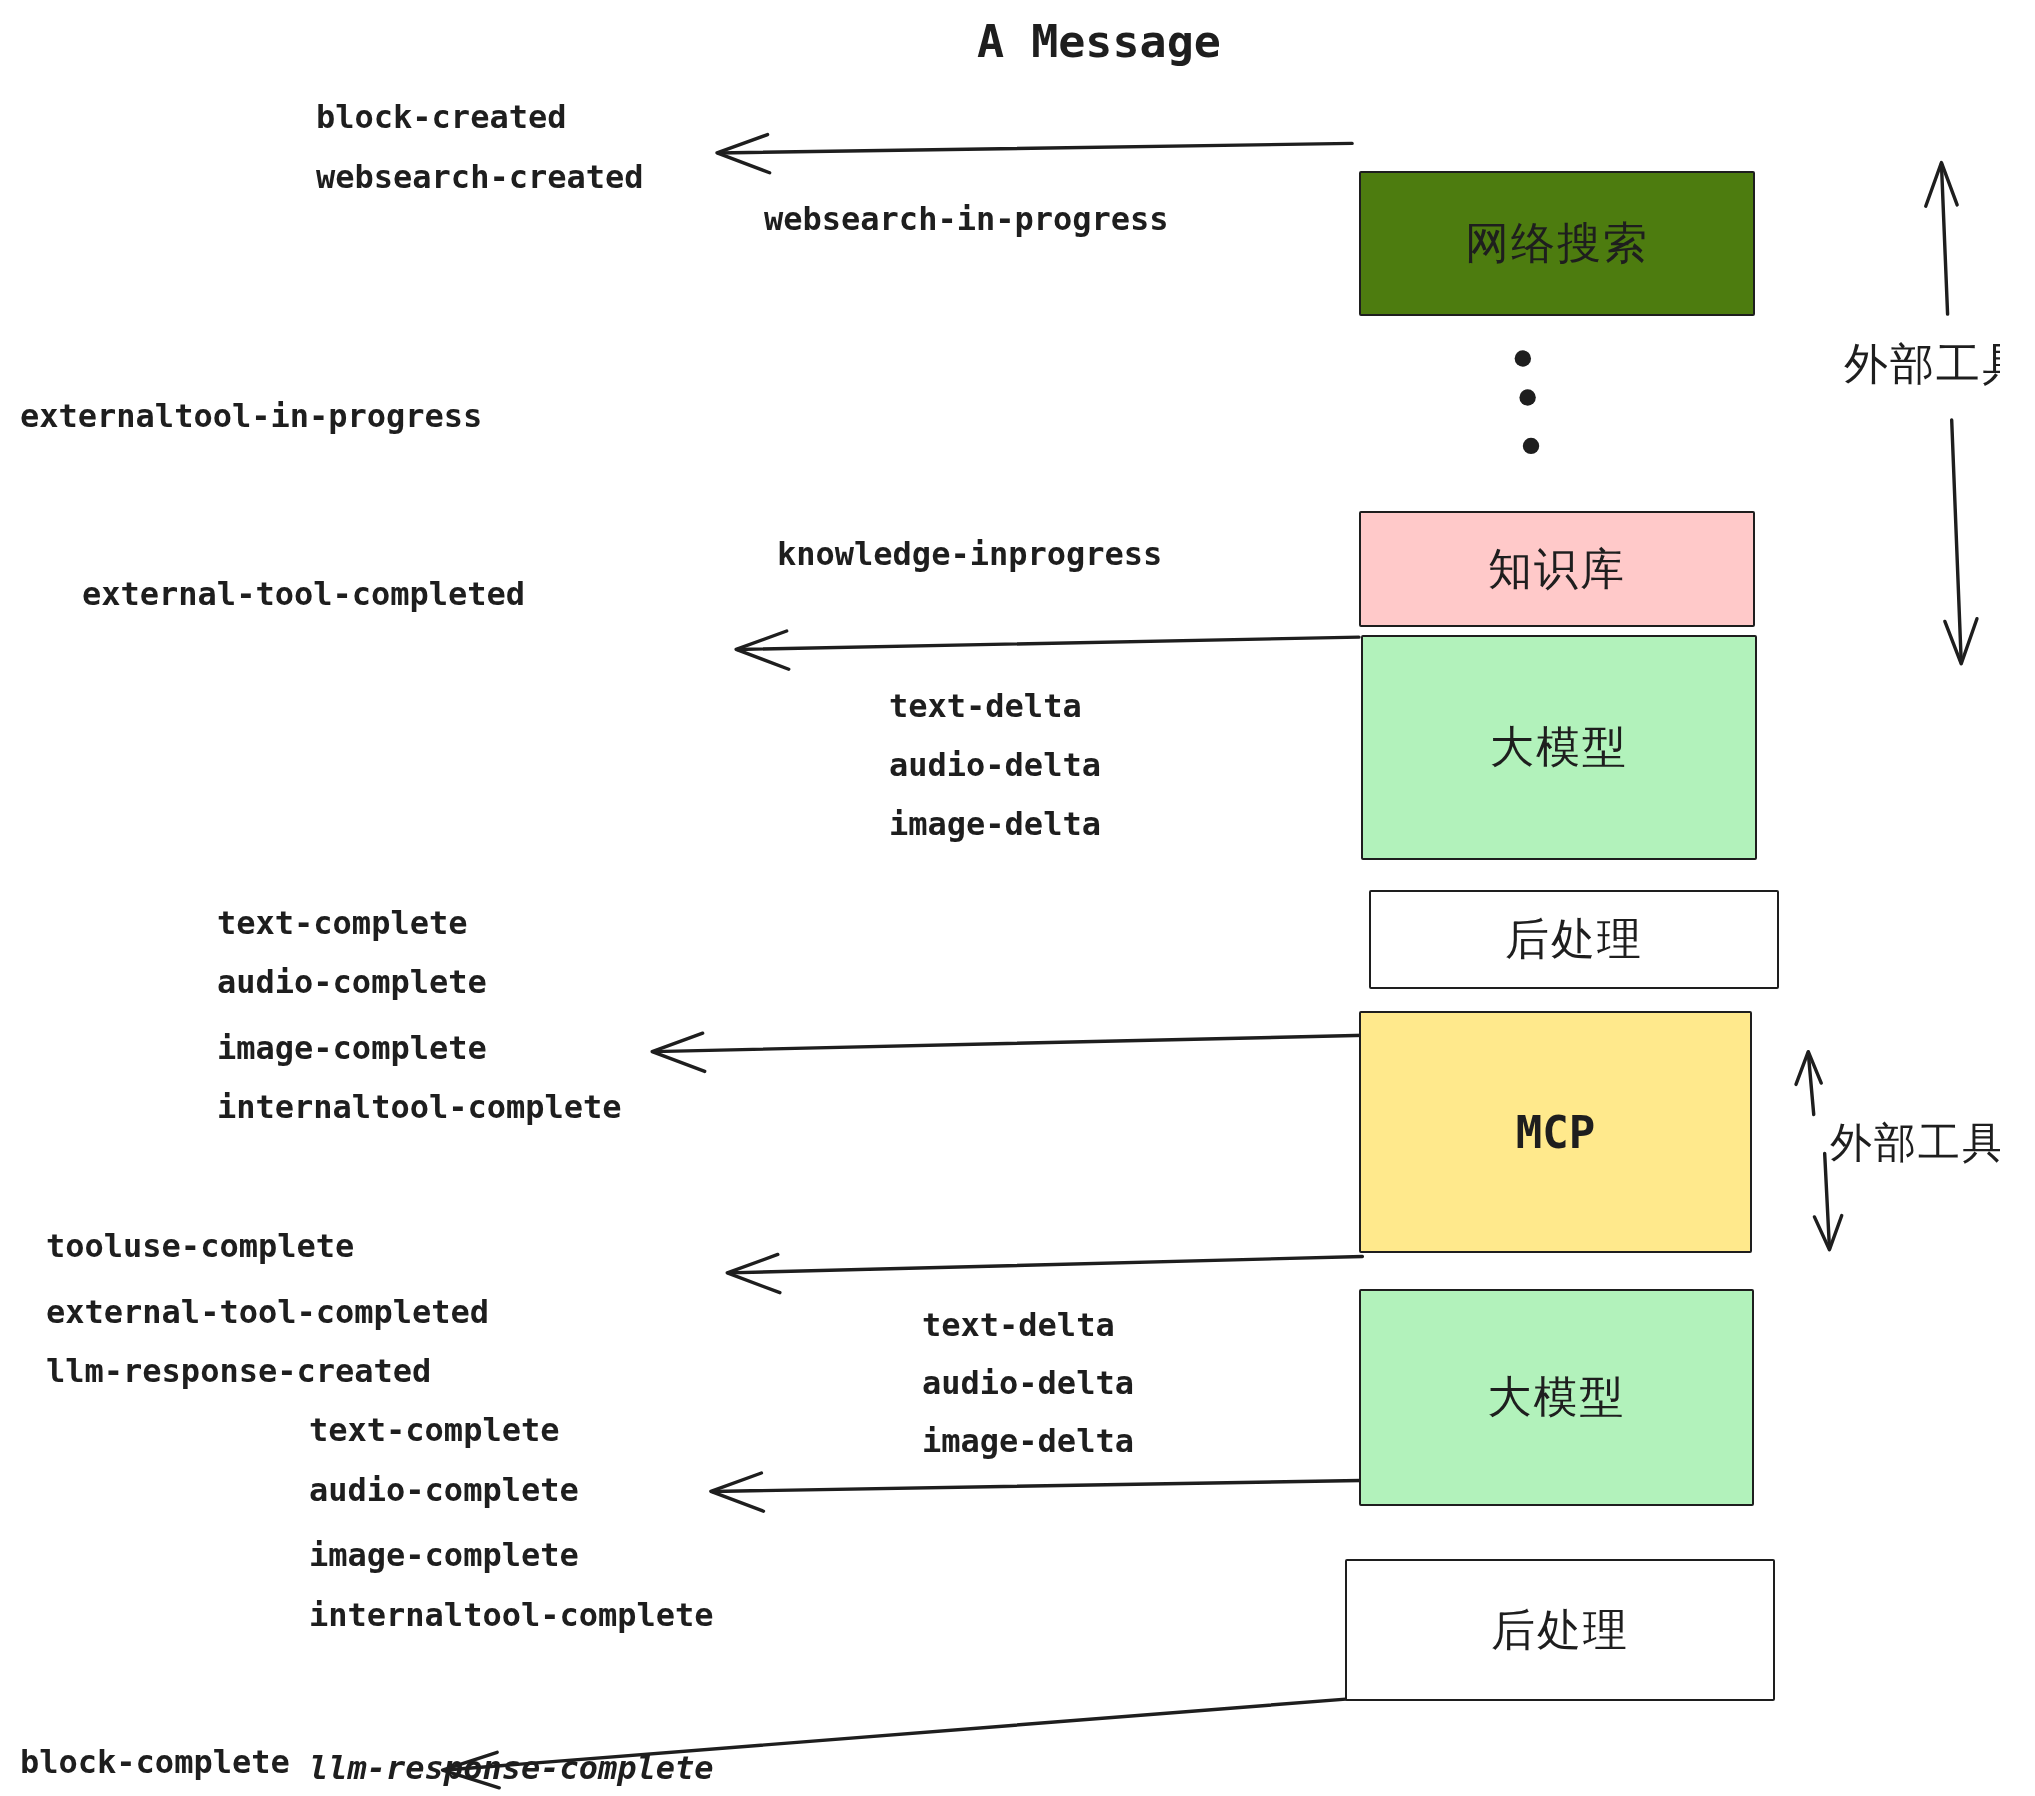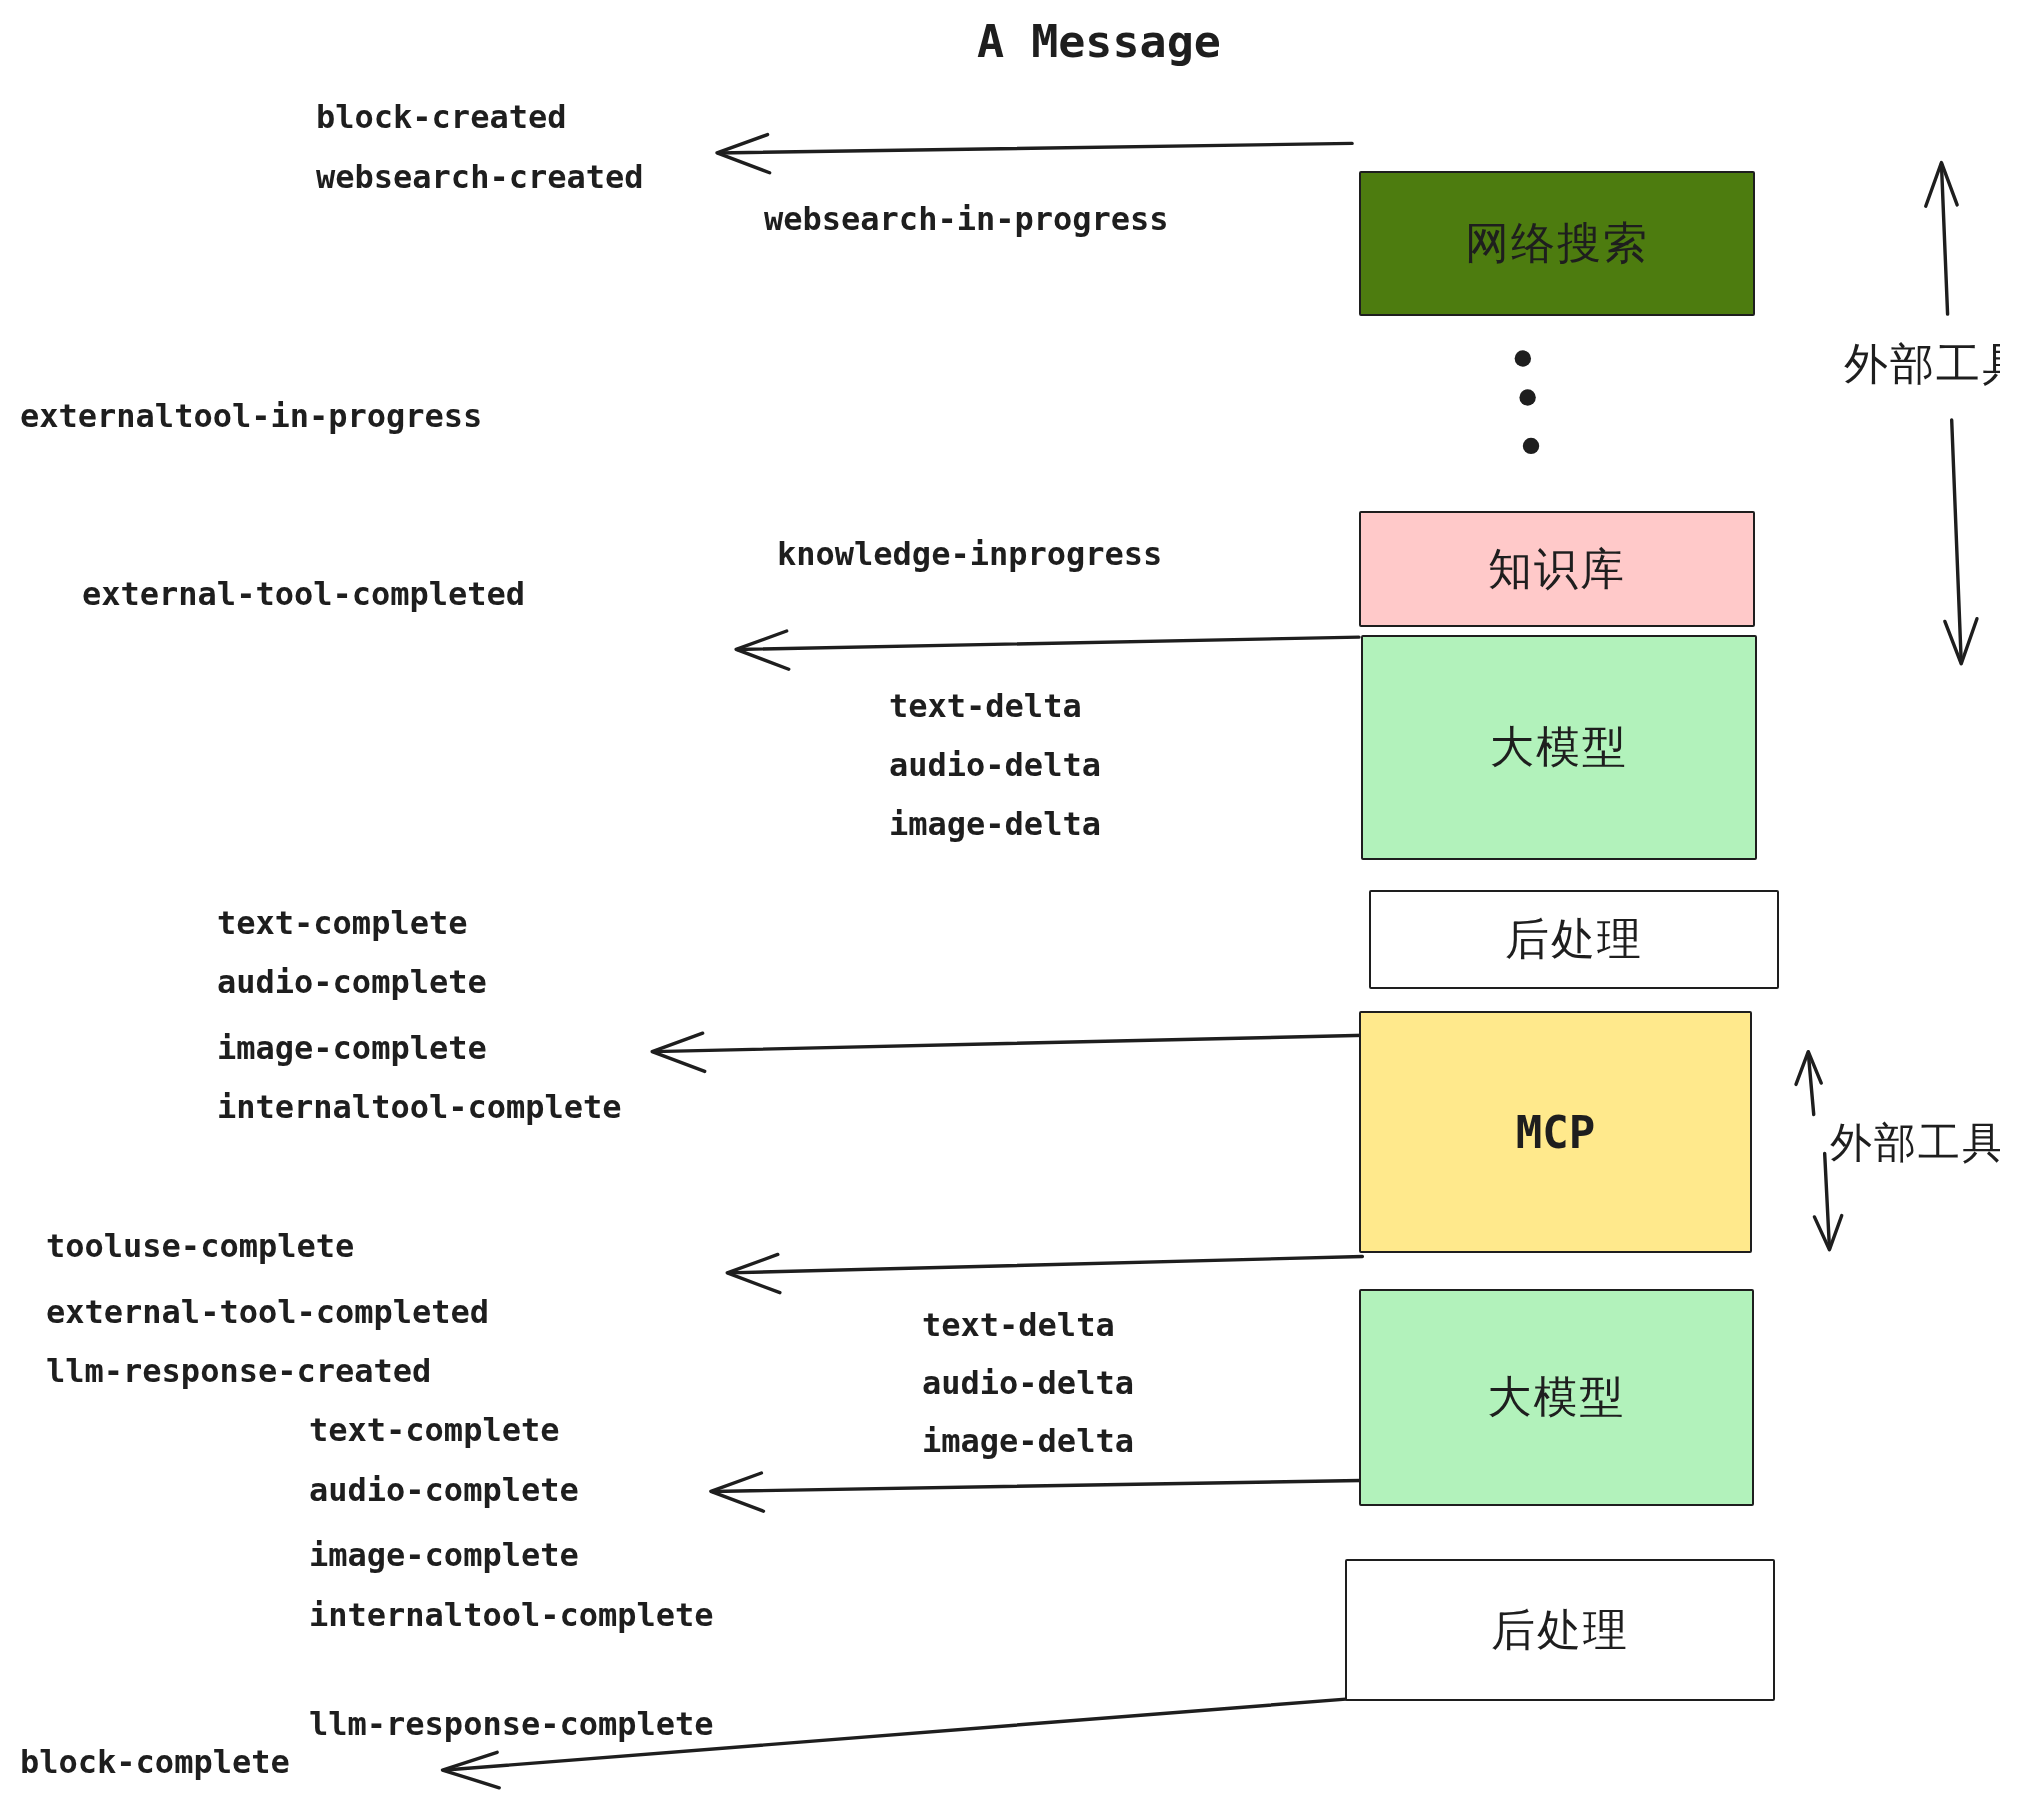--- a/index.html
+++ b/index.html
@@ -138,21 +138,21 @@
   <div class="ev" style="left:46px;top:1355px;">llm-response-created</div>
 
   <div class="ev" style="left:922px;top:1309px;">text-delta</div>
   <div class="ev" style="left:922px;top:1367px;">audio-delta</div>
   <div class="ev" style="left:922px;top:1425px;">image-delta</div>
 
   <div class="ev" style="left:309px;top:1414px;">text-complete</div>
   <div class="ev" style="left:309px;top:1474px;">audio-complete</div>
   <div class="ev" style="left:309px;top:1539px;">image-complete</div>
   <div class="ev" style="left:309px;top:1599px;">internaltool-complete</div>
-  <div class="ev" style="left:309px;top:1708px;">llm-response-complete</div>
+  <div class="ev" style="left:309px;top:1752px;font-style:italic;">llm-response-complete</div>
 
   <div class="ev" style="left:20px;top:1746px;">block-complete</div>
 
   <div class="node" style="left:1359px;top:171px;width:396px;height:145px;background:#4d7c0f;">网络搜索</div>
 
   <div class="node" style="left:1359px;top:511px;width:396px;height:116px;background:#ffc9c9;">知识库</div>
 
   <div class="node" style="left:1361px;top:635px;width:396px;height:225px;background:#b2f2bb;">大模型</div>
 
   <div class="node" style="left:1369px;top:890px;width:410px;height:99px;background:#ffffff;">后处理</div>

